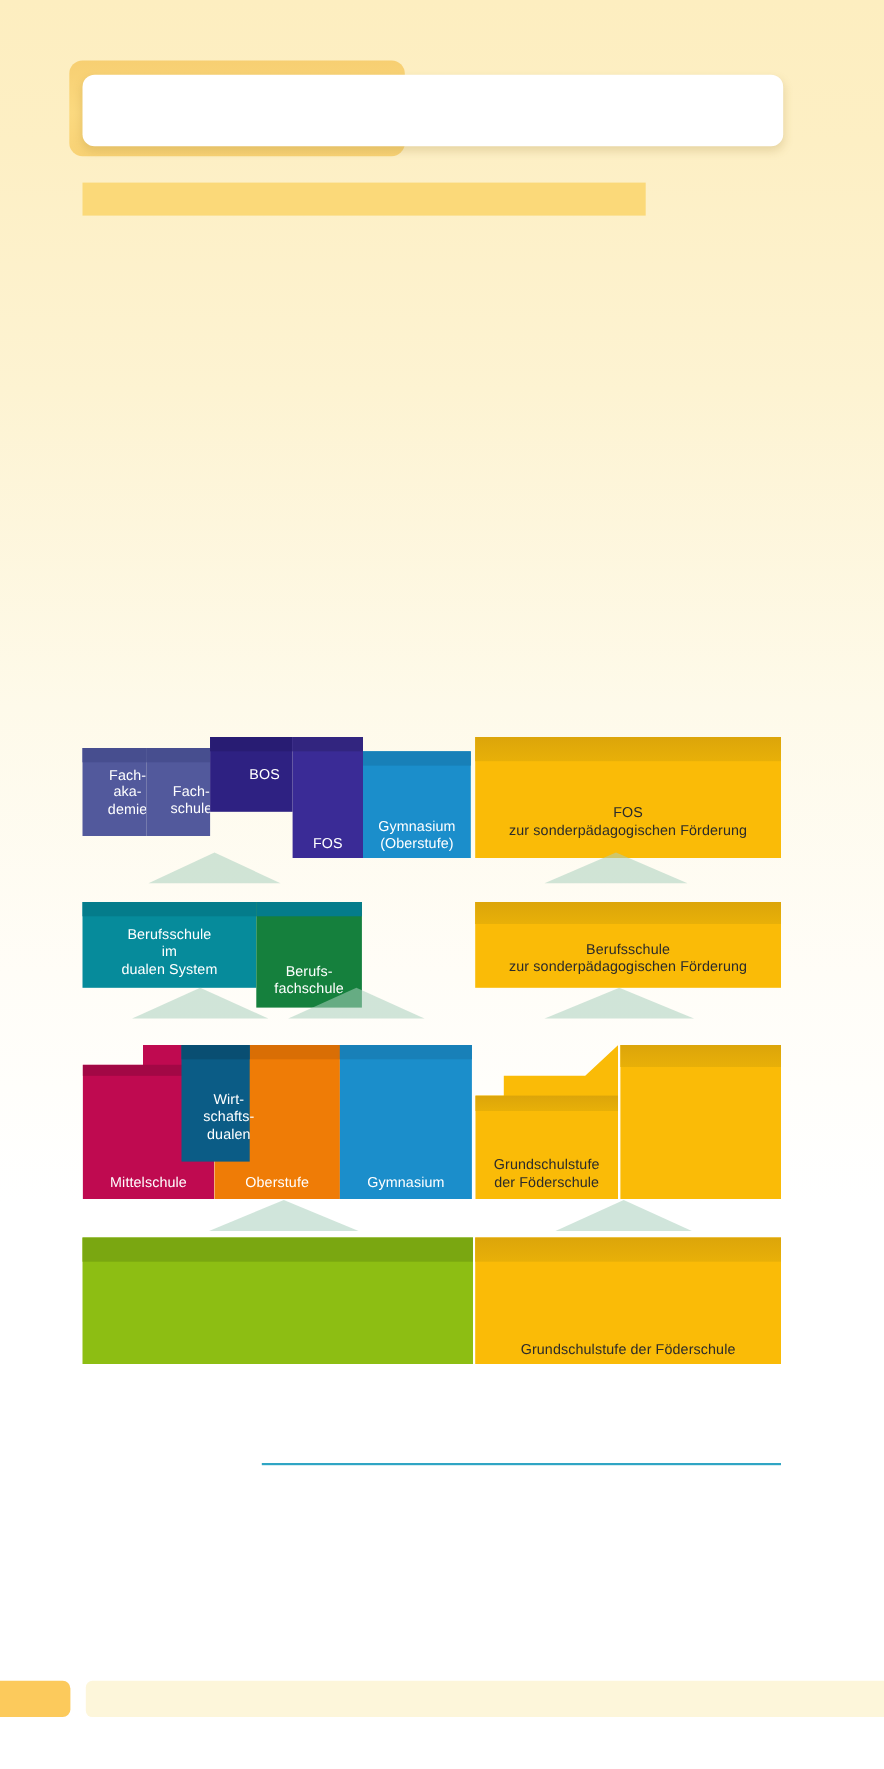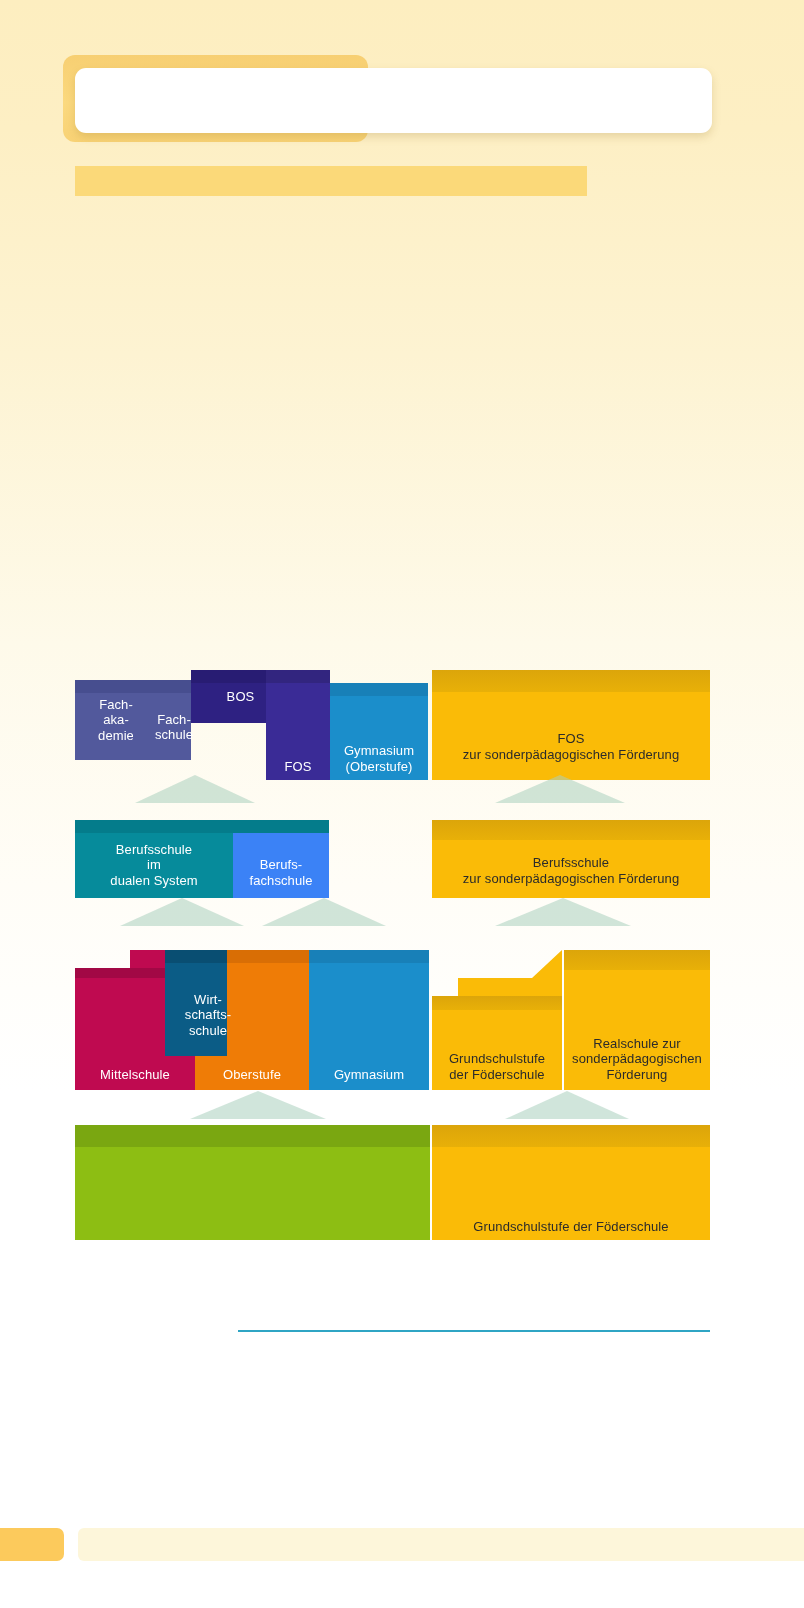--- a/index.html
+++ b/index.html
@@ -71,21 +71,21 @@
 aka-
 demie</span>
     </div>
 
     <div class="blk" style="left:133px;top:30px;width:58px;height:80px;background:#52599c;">
       <div class="cap" style="background:#474e8f;"></div>
       <span class="lbl mid w" style="padding-top:14px;">Fach-
 schule</span>
     </div>
 
-    <div class="blk" style="left:191px;top:20px;width:75px;height:53px;background:#2e2182;">
+    <div class="blk" style="left:191px;top:20px;width:75px;height:68px;background:#2e2182;">
       <div class="cap" style="background:#281c73;"></div>
       <span class="lbl mid w">BOS</span>
     </div>
 
     <div class="blk" style="left:266px;top:20px;width:64px;height:110px;background:#3a2b96;">
       <div class="cap" style="background:#32257f;"></div>
       <span class="lbl w">FOS</span>
     </div>
 
     <div class="blk" style="left:330px;top:33px;width:98px;height:97px;background:#1b8ecb;">
@@ -104,21 +104,21 @@
   <div class="chev" style="left:135px;top:125px;border-left:60px solid transparent;border-right:60px solid transparent;border-bottom:28px solid #a9cfbd;"></div>
   <div class="chev" style="left:495px;top:125px;border-left:65px solid transparent;border-right:65px solid transparent;border-bottom:28px solid #a9cfbd;"></div>
 
   <div class="tier">
     <div class="blk" style="left:75px;top:170px;width:158px;height:78px;background:#068b9b;">
       <div class="cap" style="background:#047c8b;"></div>
       <span class="lbl w" style="padding-bottom:10px;">Berufsschule
 im
 dualen System</span>
     </div>
-    <div class="blk" style="left:233px;top:170px;width:96px;height:78px;background:#3b82f6;">
+    <div class="blk" style="left:233px;top:170px;width:96px;height:96px;background:#15803d;">
       <div class="cap" style="background:#047c8b;"></div>
       <span class="lbl w" style="padding-bottom:10px;">Berufs-
 fachschule</span>
     </div>
     <div class="blk" style="left:432px;top:170px;width:278px;height:78px;background:#fabb07;">
       <div class="cap" style="height:20px;background:linear-gradient(180deg,#dca50a,#e8b008);"></div>
       <span class="lbl d" style="padding-bottom:12px;">Berufsschule
 zur sonderpädagogischen Förderung</span>
     </div>
   </div>
@@ -132,21 +132,21 @@
     <div class="blk" style="left:75px;top:300px;width:120px;height:140px;background:#bf0a50;
                 clip-path:polygon(0 18px,55px 18px,55px 0,120px 0,120px 140px,0 140px);">
       <div class="cap" style="top:18px;height:10px;background:#a20845;"></div>
       <span class="lbl w" style="padding-bottom:8px;margin-top:48px;">Mittelschule</span>
     </div>
 
     <div class="blk" style="left:165px;top:300px;width:62px;height:106px;background:#0b5c86;z-index:3;">
       <div class="cap" style="background:#094e72;"></div>
       <span class="lbl mid w" style="padding-top:24px;">Wirt-
 schafts-
-schule</span>
+dualen</span>
     </div>
 
     <div class="blk" style="left:195px;top:300px;width:114px;height:140px;background:#ef7c06;">
       <div class="cap" style="background:#d96e05;"></div>
       <span class="lbl w" style="padding-bottom:8px;">Oberstufe</span>
     </div>
 
     <div class="blk" style="left:309px;top:300px;width:120px;height:140px;background:#1b8ecb;">
       <div class="cap" style="background:#1880b8;"></div>
       <span class="lbl w" style="padding-bottom:8px;">Gymnasium</span>
@@ -154,23 +154,20 @@
 
     <div class="blk" style="left:432px;top:300px;width:130px;height:140px;background:#fabb07;
                 clip-path:polygon(0 46px,26px 46px,26px 28px,100px 28px,130px 0,130px 140px,0 140px);">
       <div class="cap" style="top:46px;height:14px;background:linear-gradient(180deg,#dca50a,#e8b008);"></div>
       <span class="lbl d" style="padding-bottom:8px;">Grundschulstufe
 der Föderschule</span>
     </div>
 
     <div class="blk" style="left:564px;top:300px;width:146px;height:140px;background:#fabb07;">
       <div class="cap" style="height:20px;background:linear-gradient(180deg,#dca50a,#e8b008);"></div>
-      <span class="lbl d" style="padding-bottom:8px;">Realschule zur
-sonderpädagogischen
-Förderung</span>
     </div>
   </div>
 
   <div class="chev" style="left:190px;top:441px;border-left:68px solid transparent;border-right:68px solid transparent;border-bottom:28px solid #a9cfbd;"></div>
   <div class="chev" style="left:505px;top:441px;border-left:62px solid transparent;border-right:62px solid transparent;border-bottom:28px solid #a9cfbd;"></div>
 
   <div class="tier">
     <div class="blk" style="left:75px;top:475px;width:355px;height:115px;background:#8dbe13;">
       <div class="cap" style="height:22px;background:#7aa711;"></div>
     </div>

